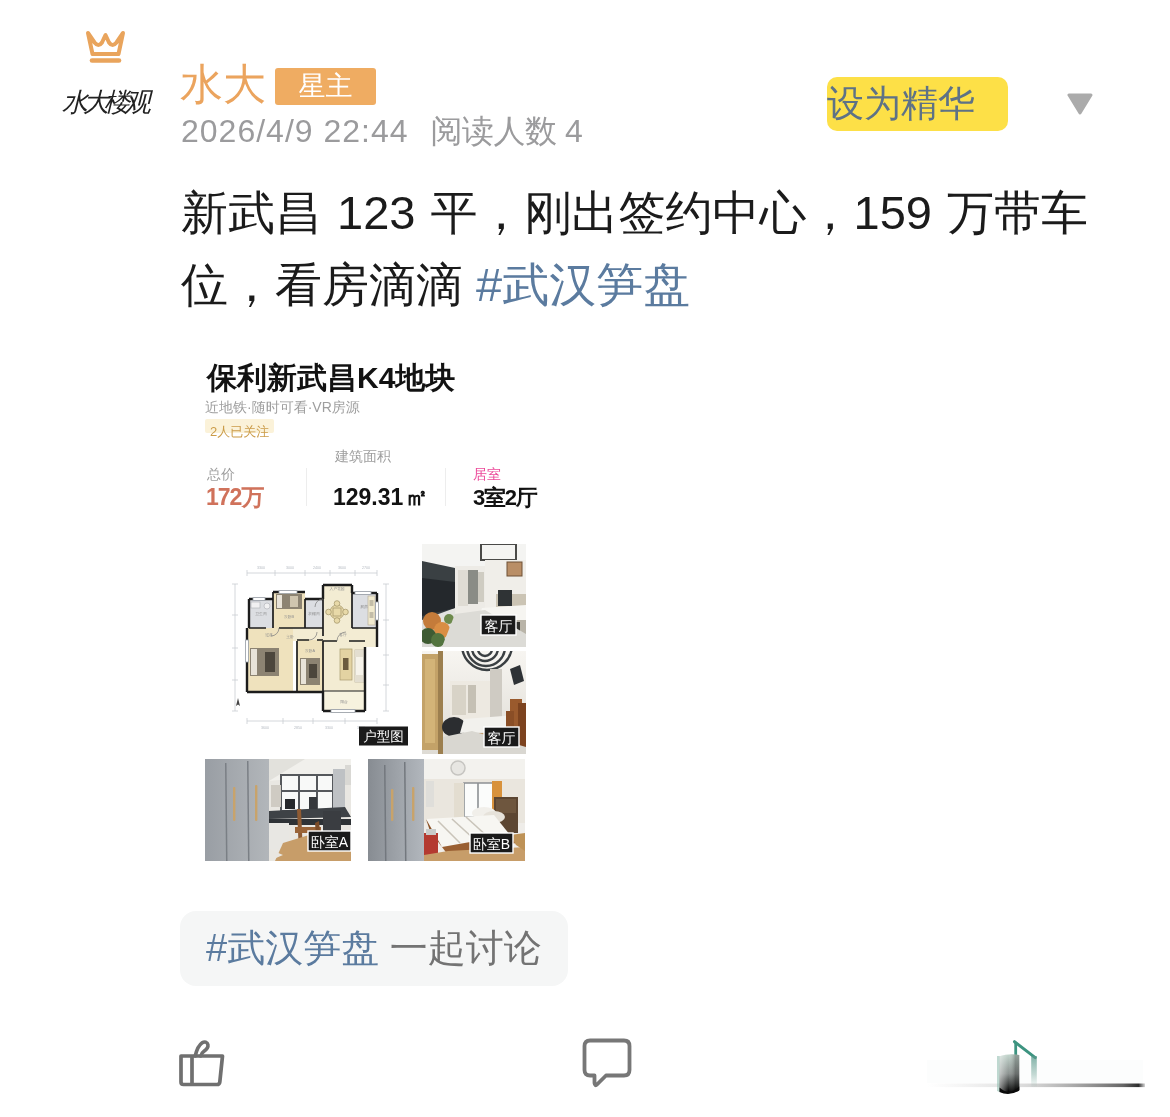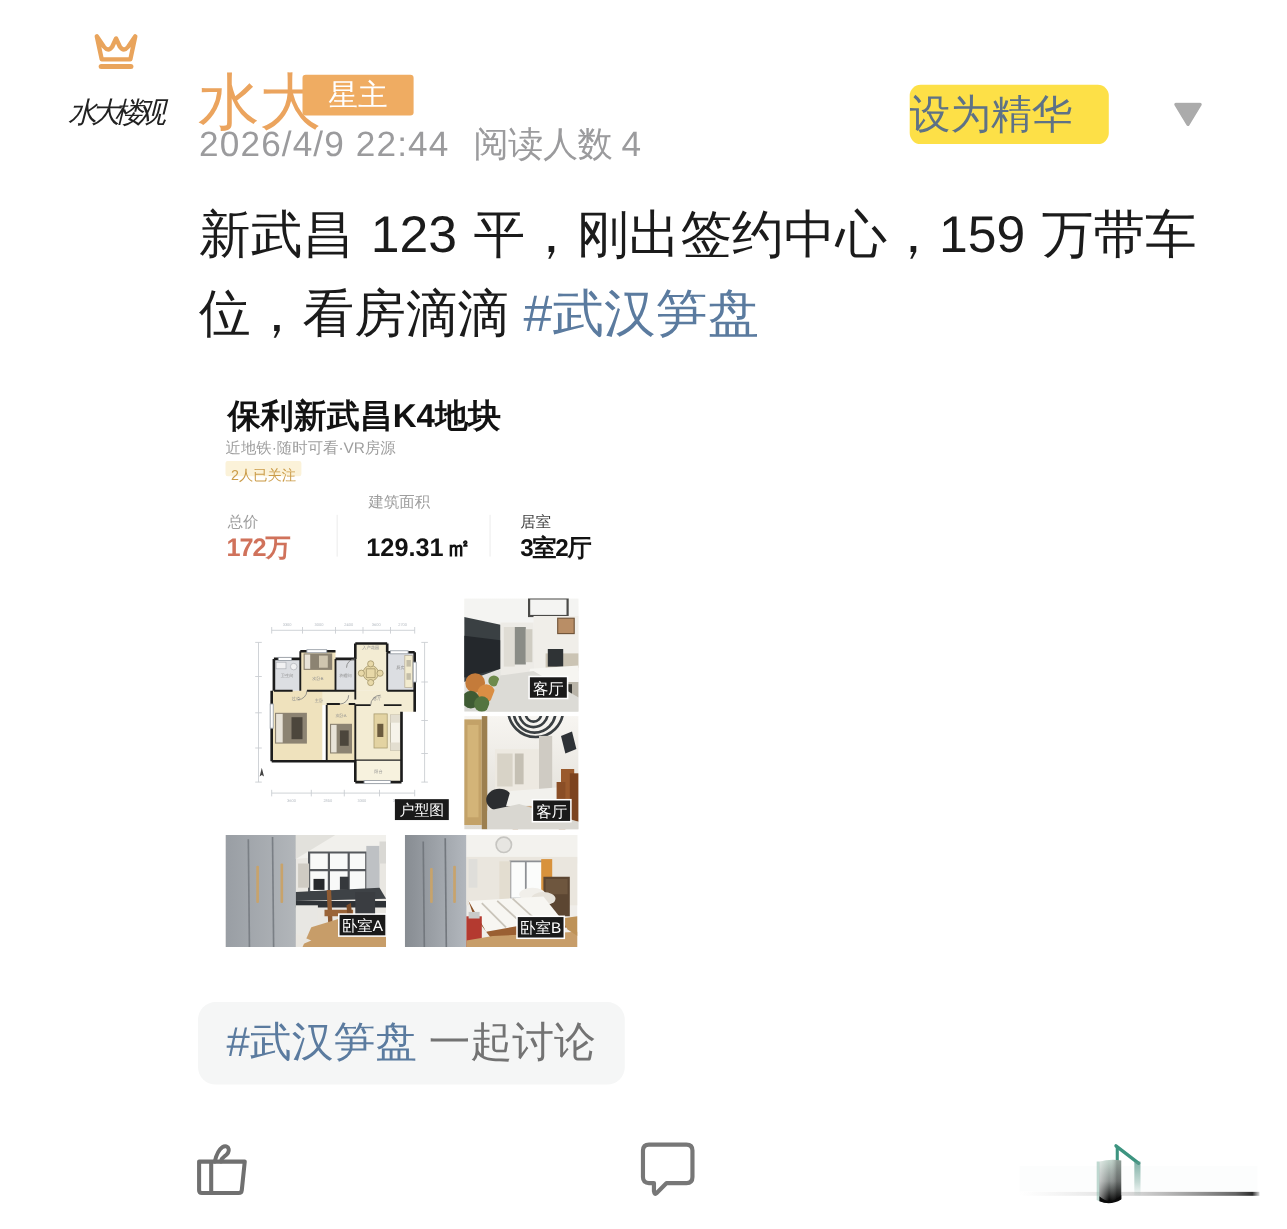--- a/index.html
+++ b/index.html
@@ -10,21 +10,21 @@
 </head>
 <body>
 
 <svg class="abs" style="left:84px;top:29px" width="43" height="36" viewBox="0 0 43 36">
 <path d="M4 4 L8.5 25 L34.5 25 L39 4 L32.5 13.5 Q28.5 18.5 25 13.5 L21.5 6 L18 13.5 Q14.5 18.5 10.5 13.5 Z" fill="none" stroke="#E9A45C" stroke-width="4" stroke-linejoin="round"></path>
 <path d="M8 31.5 L35 31.5" stroke="#E9A45C" stroke-width="4.6" stroke-linecap="round"></path>
 </svg>
 
 <div class="abs" style="left:62px;top:85px;font-size:26px;color:#222;letter-spacing:-5px;font-style:italic;white-space:nowrap">水大楼观</div>
 
-<div class="abs" style="left:180px;top:56px;font-size:56px;color:#EBA45E;font-weight:500">水大</div>
+<div class="abs" style="left:180px;top:56px;font-size:43px;color:#EBA45E;font-weight:500">水大</div>
 
 <div class="abs" style="left:275px;top:68px;width:101px;height:37px;background:#EFAC62;border-radius:3px;color:#fff;font-size:27px;text-align:center;line-height:37px">星主</div>
 
 <div class="abs" style="left:827px;top:77px;width:181px;height:54px;background:#fde047;border-radius:10px;color:#5E7286;font-size:37px;text-align:left;line-height:53px">设为精华</div>
 
 <svg class="abs" style="left:1066px;top:93px" width="28" height="22" viewBox="0 0 28 22">
 <path d="M3 2 L25 2 L14 20 Z" fill="#ABABAB" stroke="#ABABAB" stroke-width="3" stroke-linejoin="round"></path>
 </svg>
 
 <div class="abs" style="left:181px;top:110px;font-size:32px;color:#9B9B9D;white-space:nowrap"><span style="letter-spacing:1px">2026/4/9 22:44</span><span style="display:inline-block;width:22px"></span><span style="letter-spacing:-0.5px">阅读人数 4</span></div>
@@ -42,21 +42,21 @@
 <div class="abs" style="left:206px;top:482px;font-size:23px;font-weight:700;color:#D0725B"><span style="letter-spacing:-1px">172</span>万</div>
 
 <div class="abs" style="left:306px;top:468px;width:1px;height:38px;background:#EDEDED"></div>
 
 <div class="abs" style="left:335px;top:448px;font-size:14px;color:#9E9E9E">建筑面积</div>
 
 <div class="abs" style="left:333px;top:482px;font-size:23px;font-weight:700;color:#121212"><span>129.31</span><span style="margin-left:2px">㎡</span></div>
 
 <div class="abs" style="left:445px;top:468px;width:1px;height:38px;background:#EDEDED"></div>
 
-<div class="abs" style="left:473px;top:466px;font-size:14px;color:#404040">居室</div>
+<div class="abs" style="left:473px;top:466px;font-size:14px;color:#ec4899">居室</div>
 
 <div class="abs" style="left:473px;top:483px;font-size:22px;font-weight:700;color:#121212;letter-spacing:-1.2px">3室2厅</div>
 
 <svg class="abs" style="left:205px;top:540px" width="215" height="215" viewBox="0 0 215 215">
 <rect width="215" height="215" fill="#ffffff"></rect>
 
 <g stroke="#C9CDD2" stroke-width="0.8" fill="none">
 <path d="M42 33 H172 M42 30 V36 M70 30 V36 M100 30 V36 M125 30 V36 M150 30 V36 M172 30 V36"></path>
 <path d="M42 181 H172 M42 178 V184 M78 178 V184 M108 178 V184 M140 178 V184 M172 178 V184"></path>
 <path d="M30 44 V171 M27 44 H33 M27 75 H33 M27 108 H33 M27 140 H33 M27 171 H33"></path>

